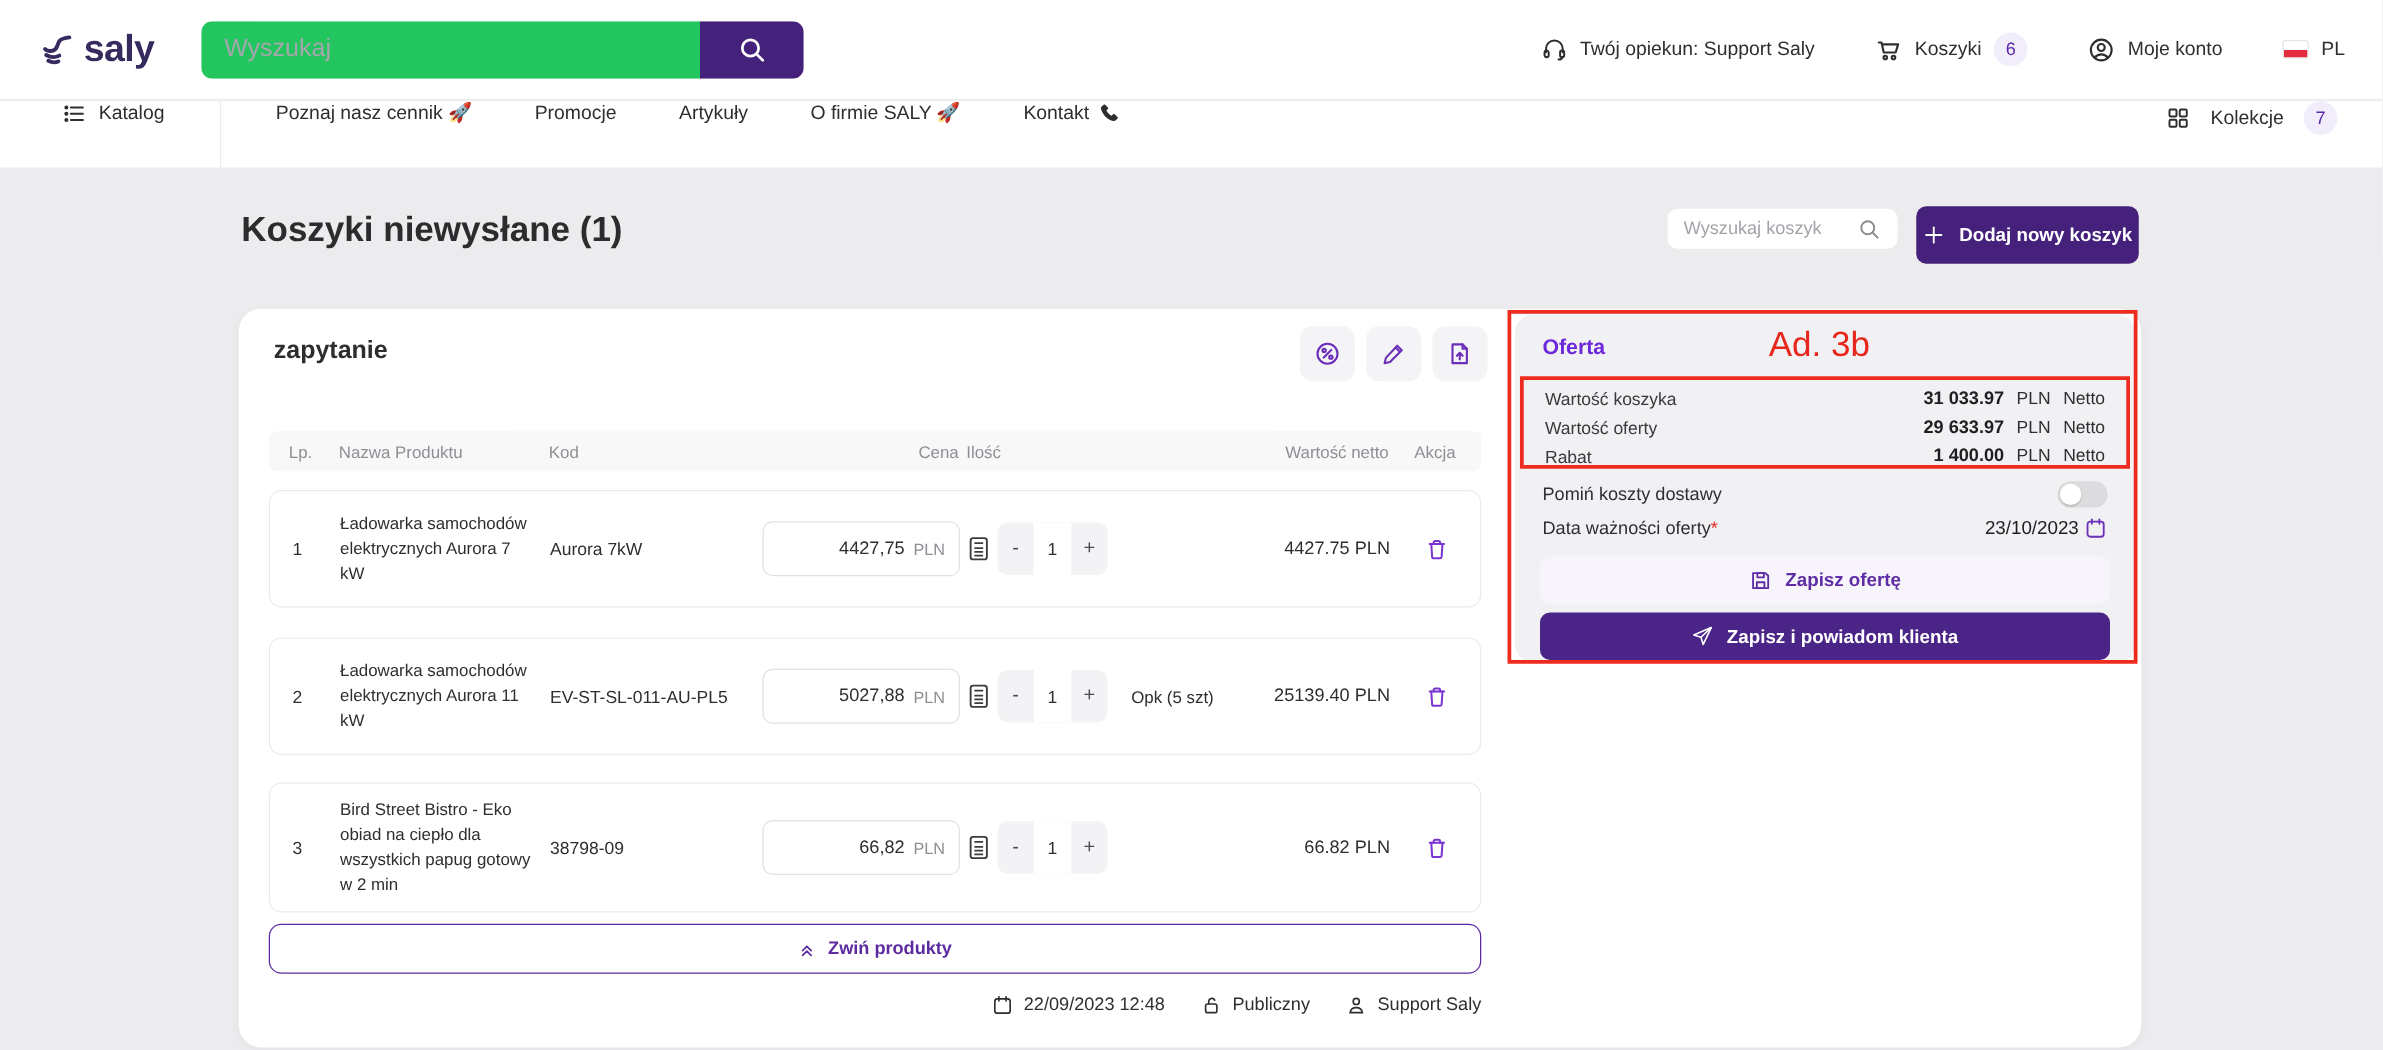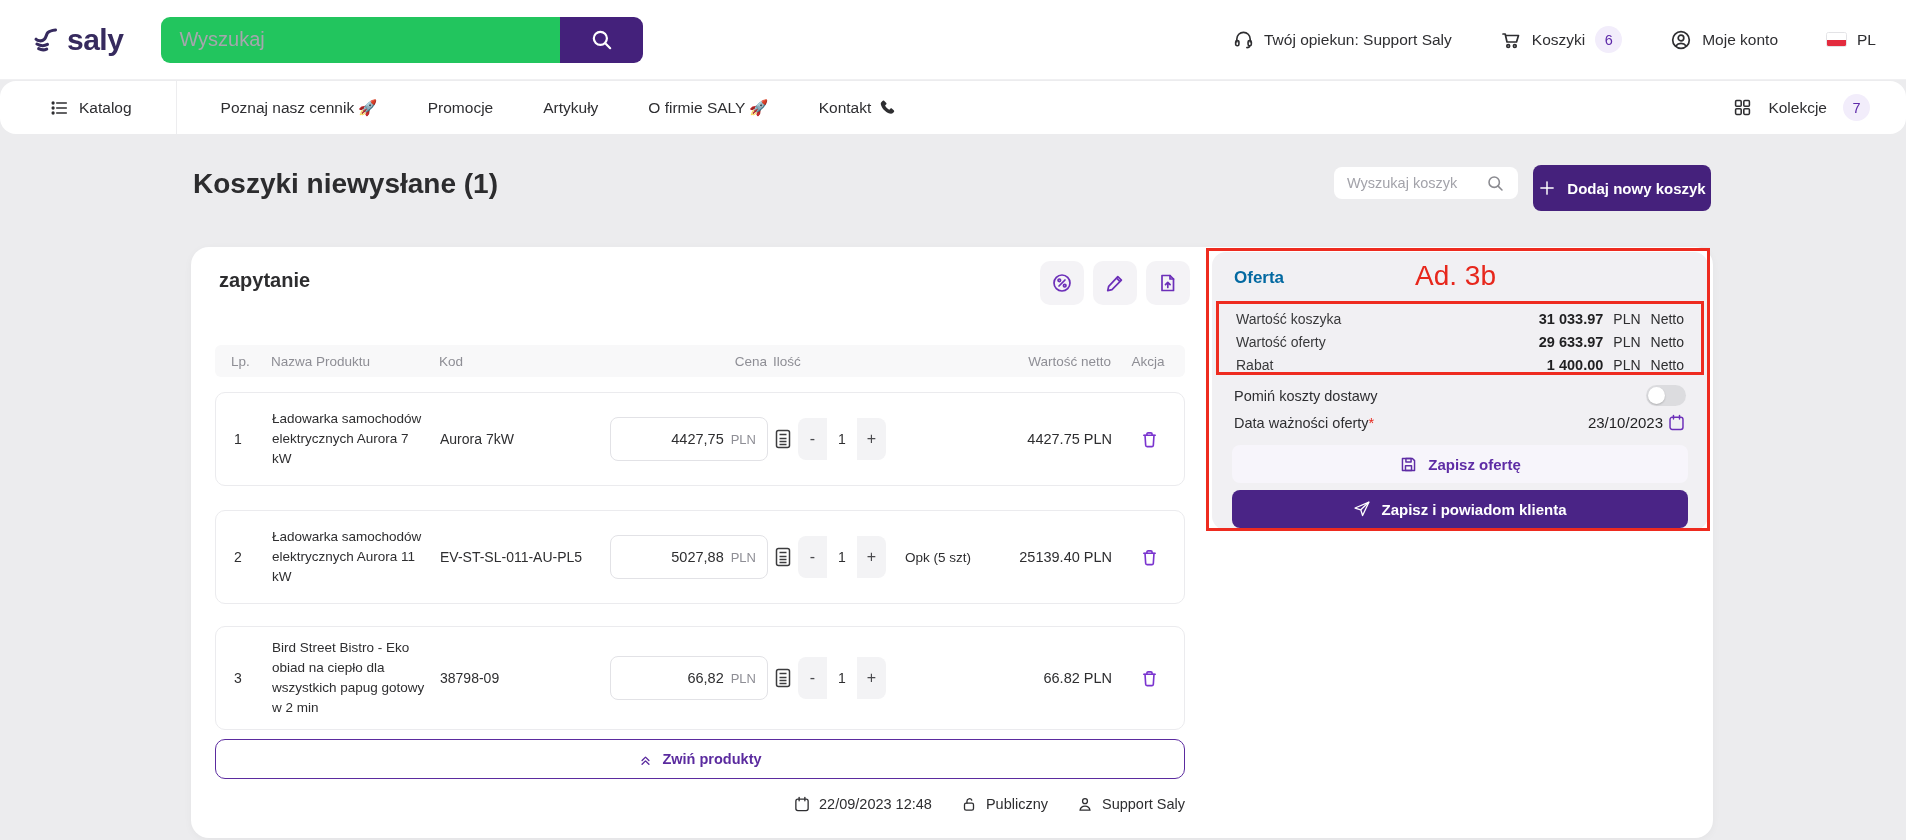--- a/index.html
+++ b/index.html
@@ -20,21 +20,21 @@
                  justify-content:center; color:#fff; cursor:pointer; }
   .hright { margin-left:auto; display:flex; align-items:center; gap:48px; font-size:15.5px; color:#2e2e31; }
   .hitem { display:flex; align-items:center; gap:10px; cursor:pointer; }
   .badge { width:27px; height:27px; border-radius:50%; background:#f2edfb; color:#5e2aa9;
            display:flex; align-items:center; justify-content:center; font-size:14.5px; }
   .flag { width:21px; height:15px; border-radius:2.5px; overflow:hidden; border:1px solid #e3e3e6; }
   .flag .w { height:50%; background:#fff; } .flag .r { height:50%; background:#e32b3e; }
 
   
   .nav { position:absolute; left:0; top:81px; width:100%; height:53px; background:#fff;
-         display:flex; align-items:center; padding:0 36px 0 49px; z-index:4; font-size:15.5px;border-radius:16px; }
+         display:flex; align-items:flex-start; padding:0 36px 0 49px; z-index:4; font-size:15.5px; }
   .nav-katalog { display:flex; align-items:center; gap:10px; cursor:pointer; }
   .nav-div { width:1px; height:53px; background:#ededef; margin:0 44px; }
   .nav-links { display:flex; align-items:center; gap:50px; }
   .nav-link { cursor:pointer; display:flex; align-items:center; gap:7px; }
   .nav-right { margin-left:auto; display:flex; align-items:center; gap:16px; cursor:pointer; }
 
   
   .page-title { position:absolute; left:193px; top:168px; font-size:28px; font-weight:bold; color:#2c2c2e; }
   .psearch { position:absolute; left:1334px; top:167px; width:184px; height:32px; background:#fff;
              border-radius:8px; display:flex; align-items:center; padding:0 13px; }
@@ -79,21 +79,21 @@
 
   .collapse { position:absolute; left:24px; top:492px; width:970px; height:40px; background:#fff;
               border:1.5px solid #5b2b9f; border-radius:10px; color:#5b2b9f; display:flex; align-items:center;
               justify-content:center; gap:9px; font-size:14.5px; font-weight:bold; font-family:inherit; cursor:pointer; }
   .meta { position:absolute; left:24px; top:548px; width:970px; display:flex; justify-content:flex-end;
           gap:28px; font-size:14.5px; color:#2e2e30; }
   .meta-item { display:flex; align-items:center; gap:8px; }
 
   
   .offer { position:absolute; left:1021px; top:5px; width:496px; height:278px; background:#f1f0f3; border-radius:14px; }
-  .offer-title { position:absolute; left:22px; top:16px; font-size:17px; font-weight:bold; color:#0369a1; }
+  .offer-title { position:absolute; left:22px; top:16px; font-size:17px; font-weight:bold; color:#6d28d9; }
   .ad3b { position:absolute; left:203px; top:8px; font-size:28px; color:#e7271c; }
   .orows { position:absolute; left:14px; top:55px; width:468px; }
   .orow { height:23px; display:flex; align-items:center; justify-content:space-between; padding:0 10px; }
   .olabel { font-size:14px; color:#39393b; }
   .ovals { display:flex; align-items:baseline; gap:10px; }
   .oval { font-size:14.5px; font-weight:bold; color:#1f1f21; }
   .ounit { font-size:14px; color:#2e2e30; }
   .toggle-row { position:absolute; left:22px; right:22px; top:133px; display:flex; align-items:center;
                 justify-content:space-between; font-size:14.5px; }
   .toggle { width:40px; height:21px; border-radius:11px; background:#dcdcdf; position:relative; cursor:pointer; }

